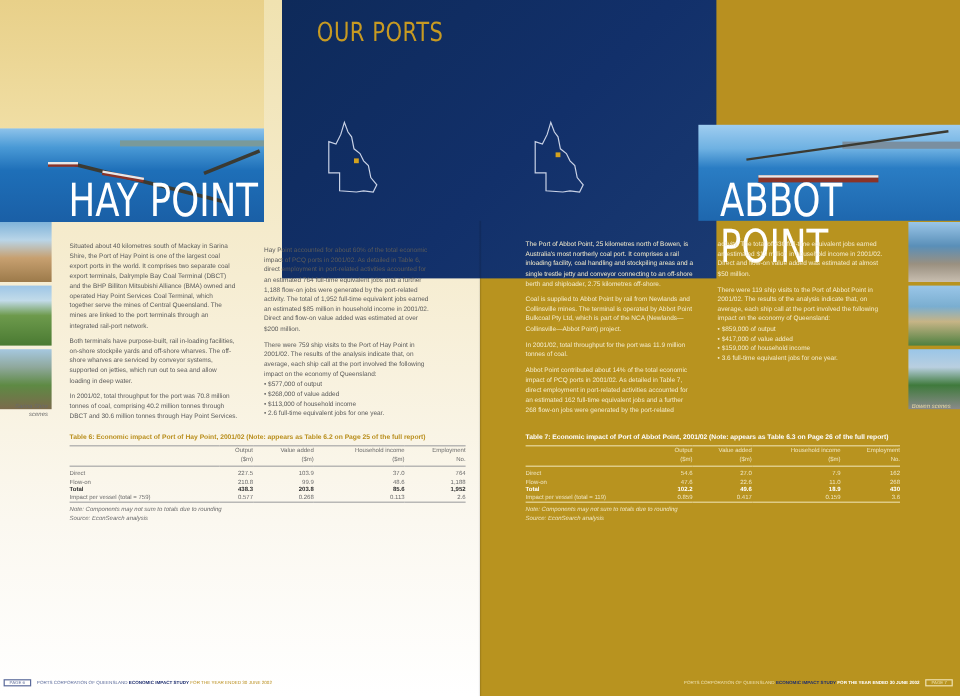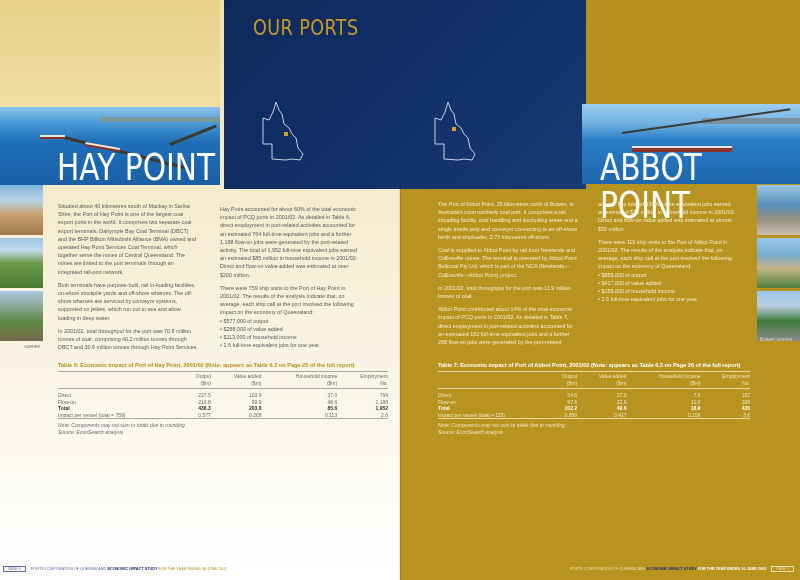--- a/index.html
+++ b/index.html
@@ -11,21 +11,21 @@
   .right-page { position: absolute; left: 400px; top: 0; width: 400px; height: 580px;
     background: #b8931f; }
 
   
   .band-left { position: absolute; left: 0; top: 0; width: 220px; height: 107px;
     background: linear-gradient(180deg, #e8d089 0%, #f0dea4 100%); }
   .band-right { position: absolute; left: 582px; top: 0; width: 218px; height: 107px;
     background: #b89020; }
 
   
-  .navy { position: absolute; left: 224px; top: 0; width: 362px; height: 189px;
+  .navy { position: absolute; left: 235px; top: 0; width: 362px; height: 232px;
     background: linear-gradient(135deg, #0e2a5a 0%, #12306a 55%, #1a3a72 100%); }
   .our-ports { position: absolute; left: 29px; top: 15px; font-family: "DejaVu Sans", sans-serif;
     font-size: 22px; letter-spacing: 0.5px; color: #c79a22; font-weight: normal; transform: scaleX(0.8); transform-origin: left; }
 
   .qld { position: absolute; width: 50px; height: 62px; }
   .qld svg { width: 100%; height: 100%; }
 
   
   .photo { position: absolute; overflow: hidden; }
   .photo-hay { left: 0; top: 107px; width: 220px; height: 78px;

